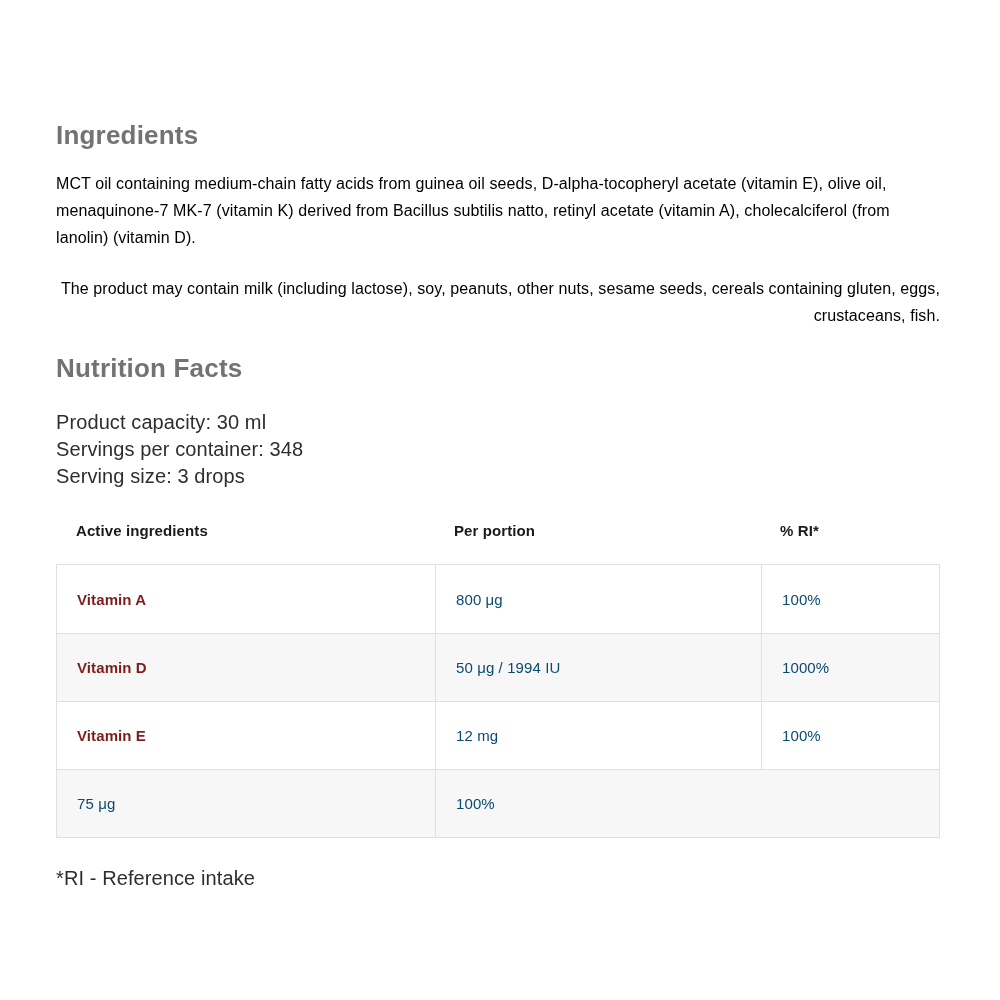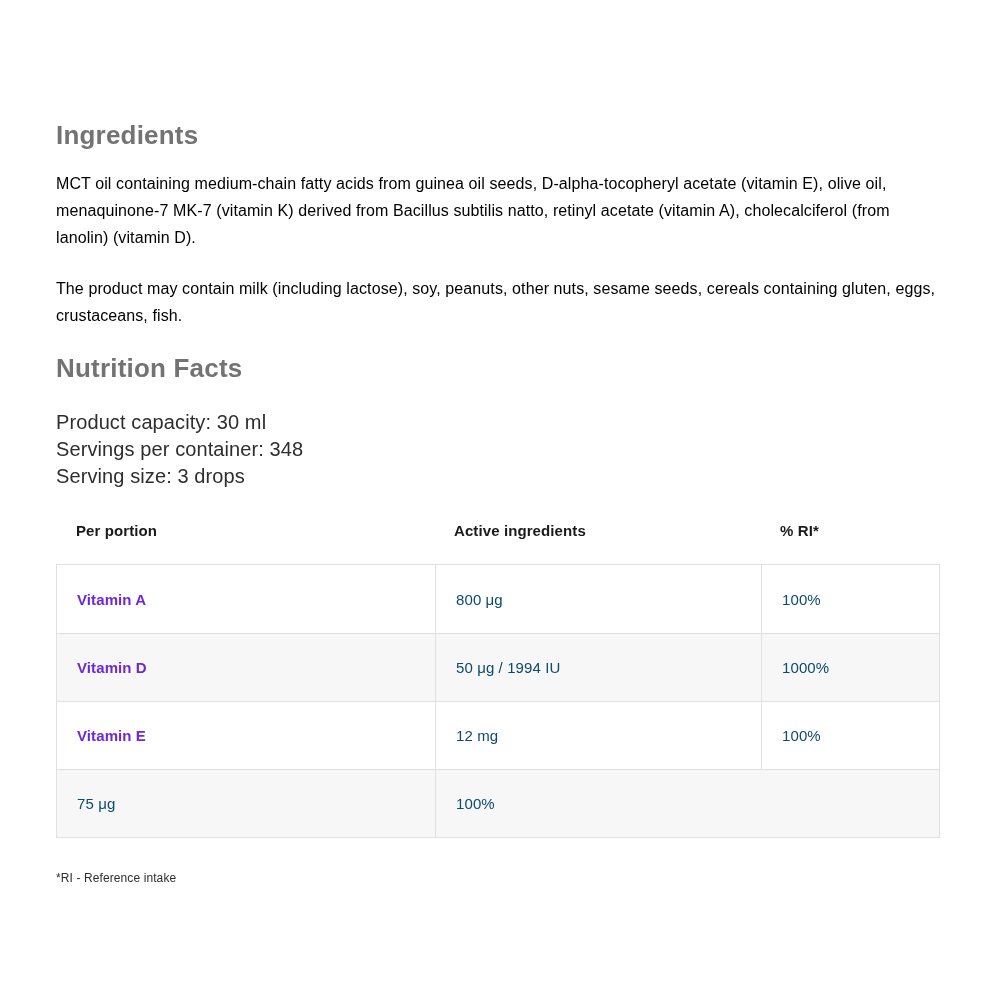--- a/index.html
+++ b/index.html
@@ -25,21 +25,21 @@
   }
   #ingredients-heading { margin-top: 118px; margin-bottom: 18px; }
   #nutrition-heading   { margin-top: 22px;  margin-bottom: 24px; }
   p.body-text {
     font-size: 16px;
     line-height: 27px;
     color: #000000;
     letter-spacing: 0.1px;
   }
   #ingredients-text { margin-bottom: 24px; }
-  #allergens-text   { margin-bottom: 0; }
+  #allergens-text   { margin-bottom: 0; text-align: right; }
   .serving-line {
     font-size: 20px;
     line-height: 27px;
     color: #2e2e2e;
     letter-spacing: 0.1px;
   }
   .nutrition-table { margin-top: 26px; width: 884px; }
   .thead {
     display: grid;
     grid-template-columns: 378px 326px 180px;
@@ -66,24 +66,24 @@
   .trow:nth-child(even) { background: #f7f7f7; }
   .td {
     display: flex;
     align-items: center;
     padding-left: 20px;
     font-size: 15px;
     color: #0c4a6e;
     letter-spacing: 0.1px;
   }
   .td + .td { border-left: 1px solid #e0e0e0; }
-  .td.name-cell { font-weight: 700; color: #6d28d9; }
+  .td.name-cell { font-weight: 700; color: #7f1d1d; }
   .footnote {
     margin-top: 28px;
-    font-size: 12px;
+    font-size: 20px;
     line-height: 24px;
     color: #2e2e2e;
     letter-spacing: 0.1px;
   }
 </style>
 </head>
 <body>
 
 <div class="page">
 
@@ -96,22 +96,22 @@
   <h2 class="section-heading" id="nutrition-heading">Nutrition Facts</h2>
 
   <div>
     <p class="serving-line">Product capacity: 30 ml</p>
     <p class="serving-line">Servings per container: 348</p>
     <p class="serving-line">Serving size: 3 drops</p>
   </div>
 
   <div class="nutrition-table">
     <div class="thead">
+      <div class="th">Active ingredients</div>
       <div class="th">Per portion</div>
-      <div class="th">Active ingredients</div>
       <div class="th">% RI*</div>
     </div>
 
     <div class="tbody">
       <div class="trow">
         <div class="td name-cell">Vitamin A</div>
         <div class="td">800 μg</div>
         <div class="td">100%</div>
       </div>
       <div class="trow">

